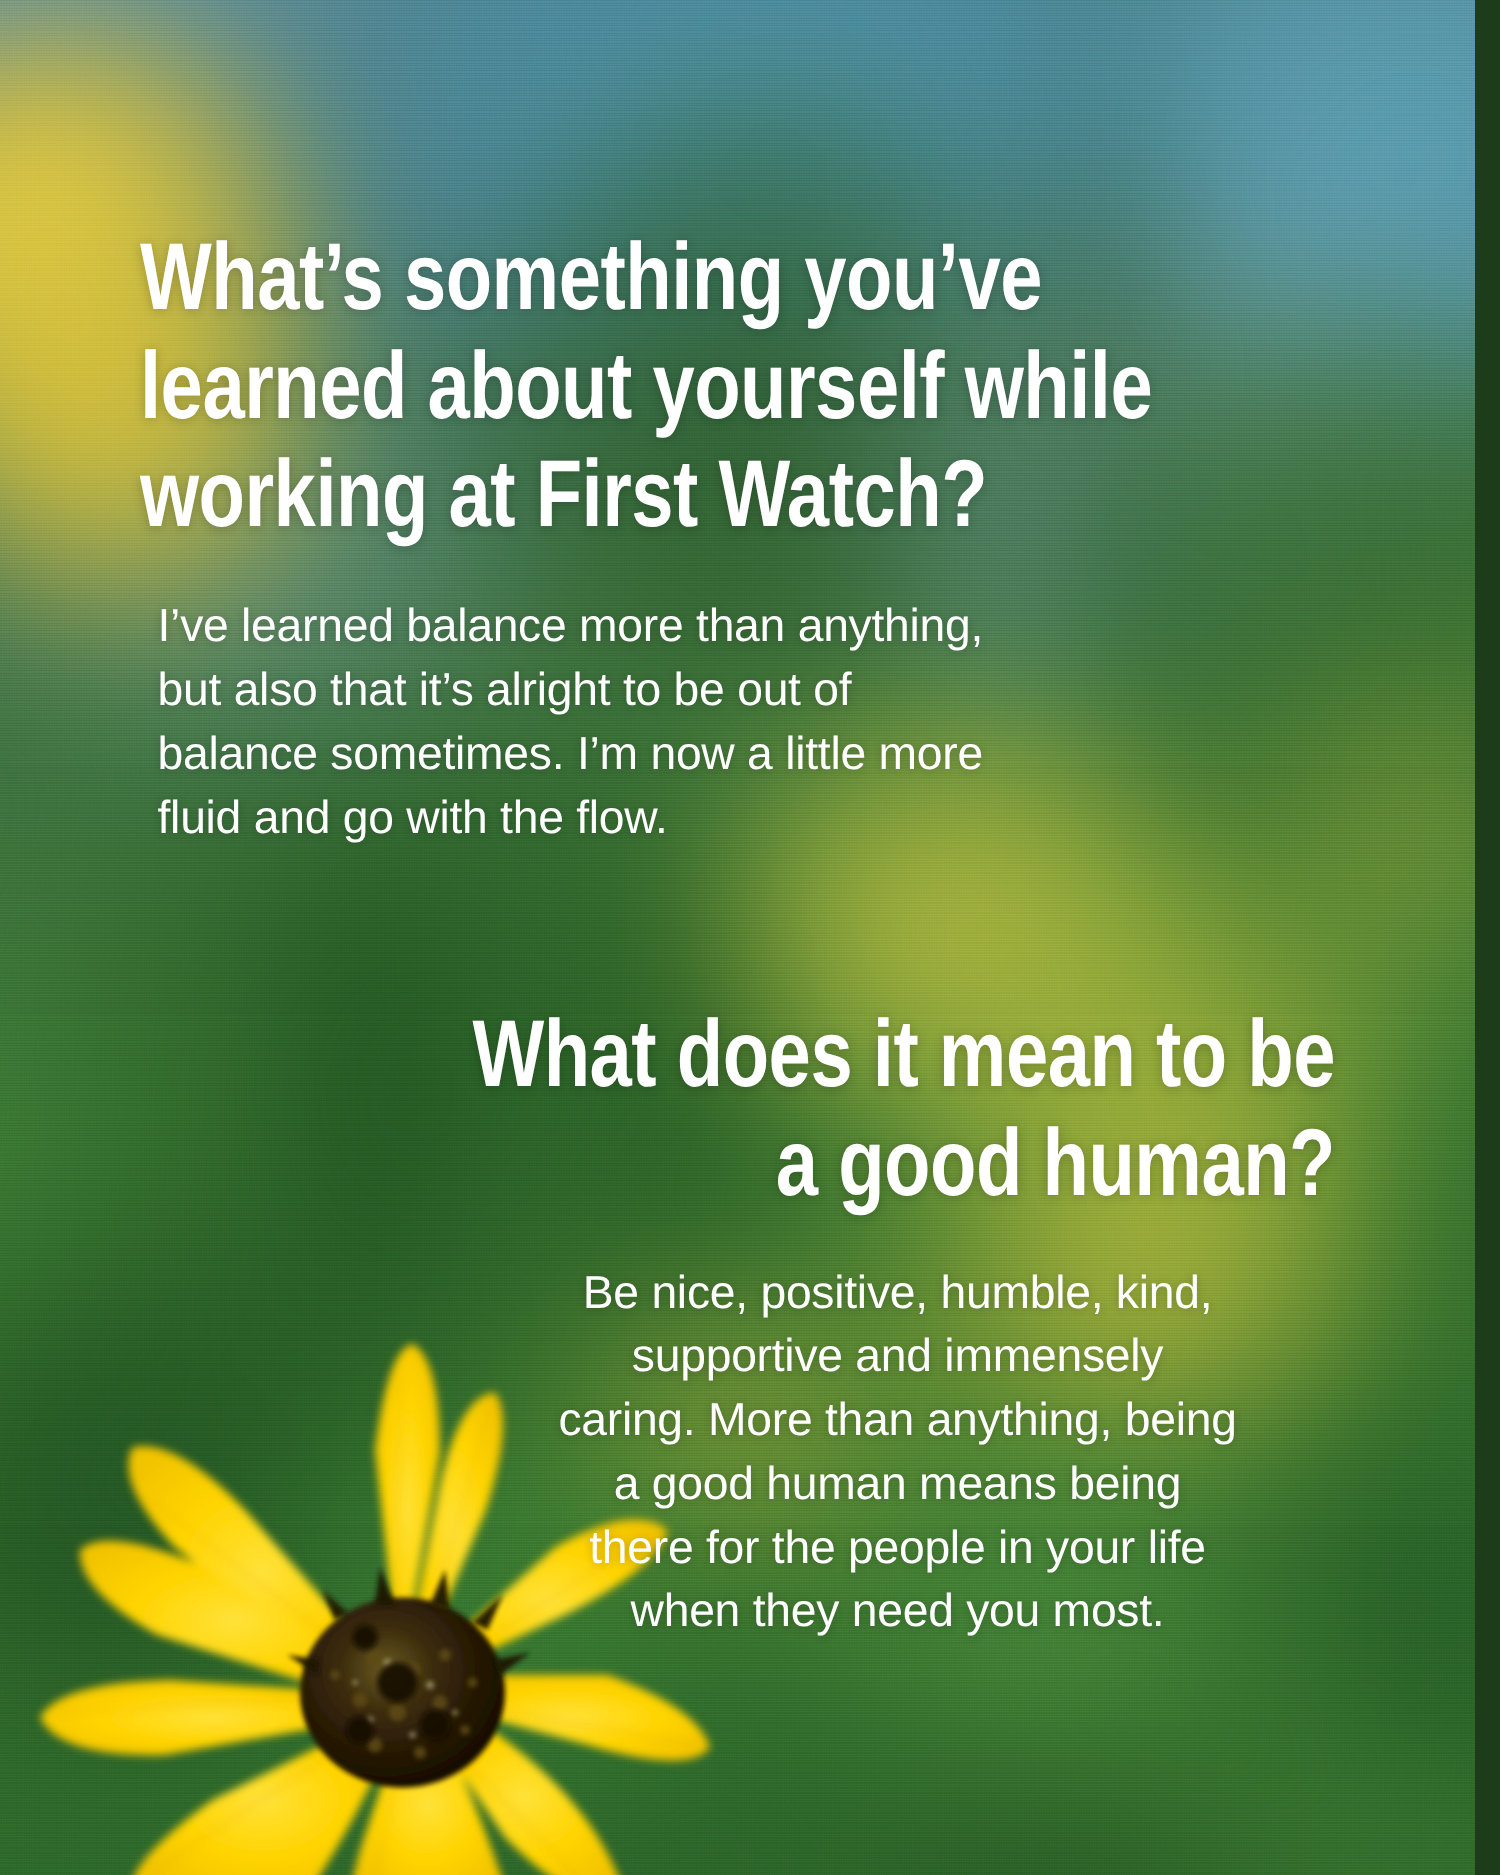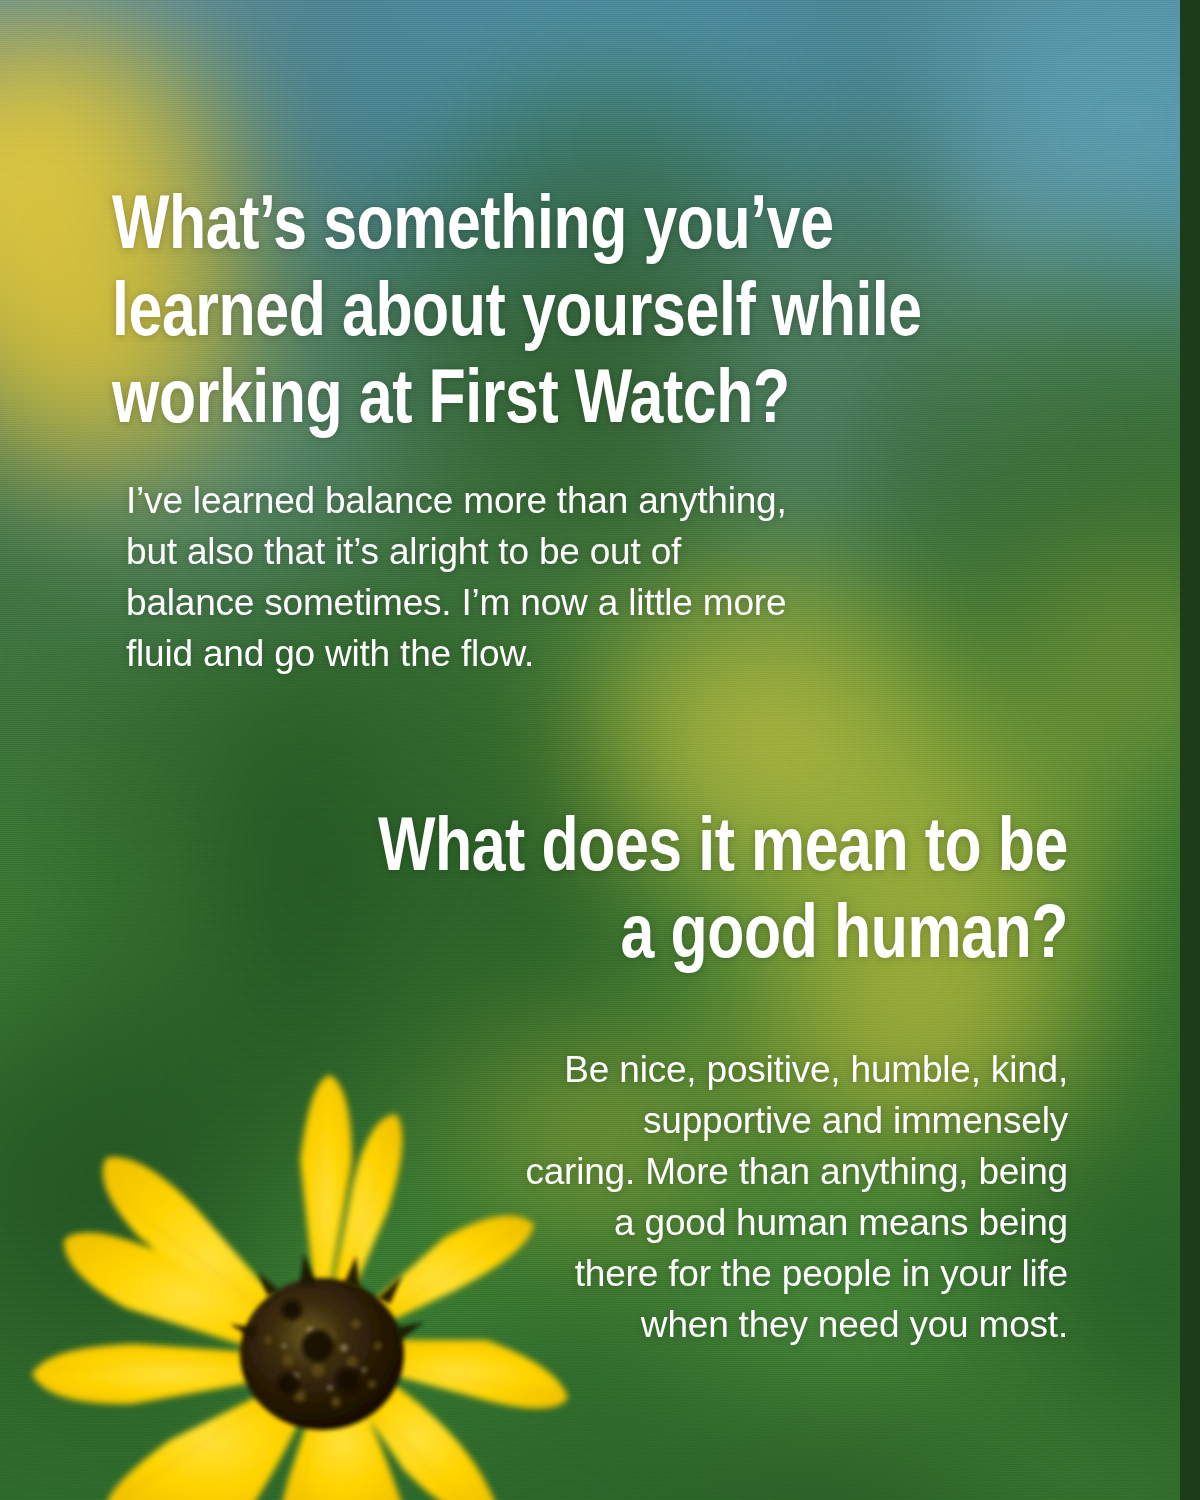--- a/index.html
+++ b/index.html
@@ -152,21 +152,21 @@
     font-size: 37px;
     line-height: 51px;
     letter-spacing: -0.2px;
     white-space: pre-line;
     text-shadow: 0 1px 8px rgba(0,0,0,0.22);
   }
 
   #q1-heading { left: 112px; top: 178px; width: 1120px; }
   #q1-body    { left: 112px; top: 475px; width: 800px; margin-left: 14px; }
   #q2-heading { right: 112px; top: 800px; width: 1000px; }
-  #q2-body    { right: 112px; top: 1044px; width: 700px; text-align: right; }
+  #q2-body    { right: 112px; top: 1008px; width: 700px; text-align: center; }
 </style>
 </head>
 <body>
 
 <div id="poster">
 
   <div class="bg-layer bg-base"></div>
 
   <div class="bg-layer bg-blobs">
     <div class="blob blob-blue-top"></div>

